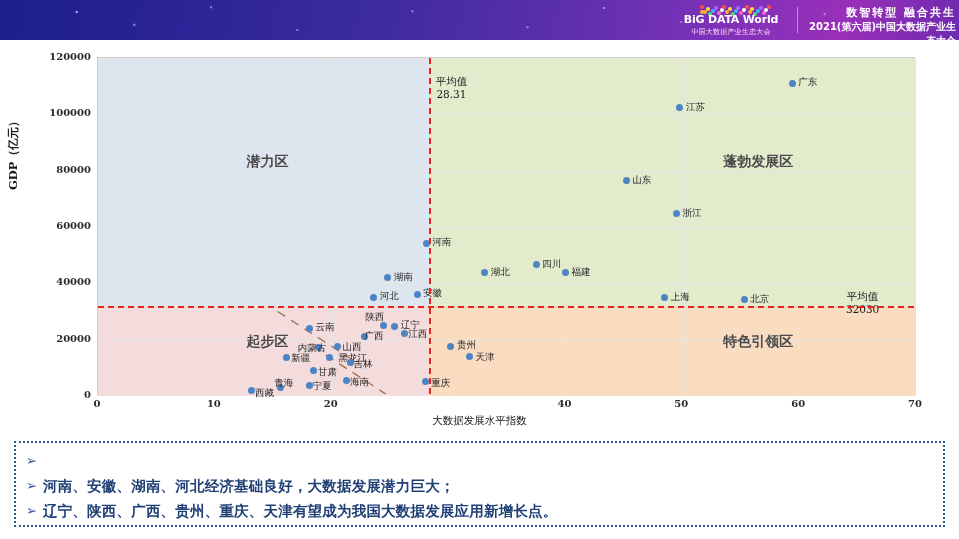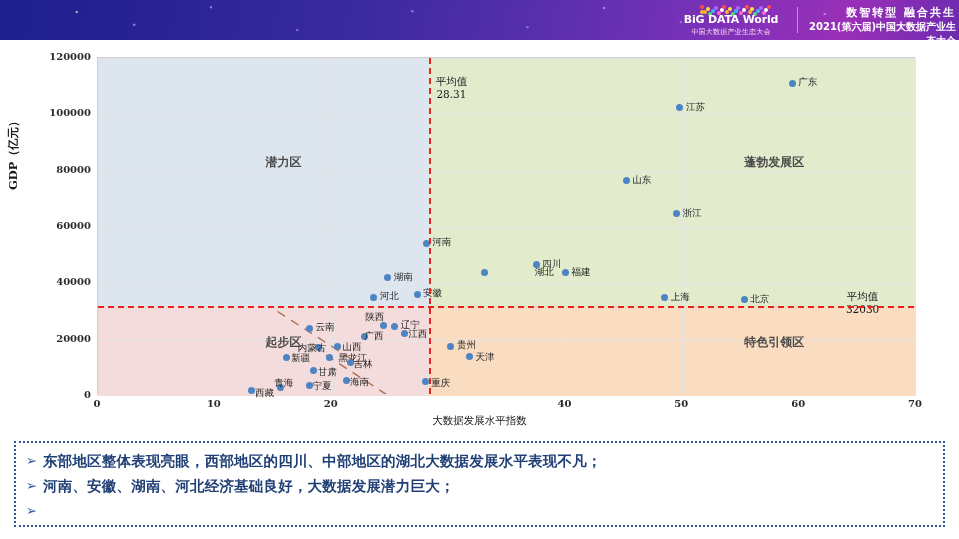--- a/index.html
+++ b/index.html
@@ -92,21 +92,21 @@
     background:#4d84c4;margin-left:-3.5px;margin-top:-3.5px;
   }
   .plabel{
     position:absolute;white-space:nowrap;
     font-family:"DejaVu Serif","Liberation Serif",serif;
     font-size:9.5px;color:#242424;
   }
   .qlabel{
     position:absolute;white-space:nowrap;
     font-family:"DejaVu Serif","Liberation Serif",serif;
-    font-weight:bold;font-size:12px;color:#4a4a4a;margin-left:16px;
+    font-weight:bold;font-size:14px;color:#4a4a4a;
   }
   .annot{
     position:absolute;white-space:nowrap;text-align:center;
     font-family:"DejaVu Serif","Liberation Serif",serif;
     font-size:10.5px;color:#1a1a1a;line-height:13px;
   }
 
   .ytick{
     position:absolute;right:0;width:52px;text-align:right;
     font-family:"DejaVu Serif","Liberation Serif",serif;
@@ -240,21 +240,21 @@
         <div class="plabel" style="left: 587.949px; top: 42.855px;">江苏</div>
         <div class="pt" style="left: 528.194px; top: 122.525px; background: rgb(77, 132, 196);"></div>
         <div class="plabel" style="left: 534.194px; top: 115.525px;">山东</div>
         <div class="pt" style="left: 578.443px; top: 155.762px; background: rgb(77, 132, 196);"></div>
         <div class="plabel" style="left: 584.443px; top: 148.762px;">浙江</div>
         <div class="pt" style="left: 328.369px; top: 185.055px; background: rgb(77, 132, 196);"></div>
         <div class="plabel" style="left: 334.369px; top: 178.055px;">河南</div>
         <div class="pt" style="left: 438.214px; top: 206.743px; background: rgb(77, 132, 196);"></div>
         <div class="plabel" style="left: 444.214px; top: 199.743px;">四川</div>
         <div class="pt" style="left: 386.797px; top: 214.912px; background: rgb(77, 132, 196);"></div>
-        <div class="plabel" style="left: 392.797px; top: 207.912px; margin-left: 44px;">湖北</div>
+        <div class="plabel" style="left: 392.797px; top: 207.912px;">湖北</div>
         <div class="pt" style="left: 467.429px; top: 214.912px; background: rgb(77, 132, 196);"></div>
         <div class="plabel" style="left: 473.429px; top: 207.912px;">福建</div>
         <div class="pt" style="left: 289.806px; top: 219.982px; background: rgb(77, 132, 196);"></div>
         <div class="plabel" style="left: 295.806px; top: 212.982px;">湖南</div>
         <div class="pt" style="left: 566.757px; top: 239.98px; background: rgb(77, 132, 196);"></div>
         <div class="plabel" style="left: 572.757px; top: 232.98px;">上海</div>
         <div class="pt" style="left: 646.22px; top: 241.952px; background: rgb(77, 132, 196);"></div>
         <div class="plabel" style="left: 652.22px; top: 234.952px;">北京</div>
         <div class="pt" style="left: 319.02px; top: 236.037px; background: rgb(77, 132, 196);"></div>
         <div class="plabel" style="left: 325.02px; top: 229.037px;">安徽</div>
@@ -327,22 +327,22 @@
       <div class="xtick" style="left: 584.286px;">50</div>
       <div class="xtick" style="left: 701.143px;">60</div>
       <div class="xtick" style="left: 818px;">70</div>
     </div>
   <div class="xlabel">大数据发展水平指数</div>
 </div>
 
 <div class="notes">
   <div class="note-row">
     <span class="note-arrow">➢</span>
-    <span class="note-text">东部地区整体表现亮眼，西部地区的四川、中部地区的湖北大数据发展水平表现不凡；</span>
   </div>
   <div class="note-row">
     <span class="note-arrow">➢</span>
     <span class="note-text">河南、安徽、湖南、河北经济基础良好，大数据发展潜力巨大；</span>
   </div>
   <div class="note-row">
     <span class="note-arrow">➢</span>
+    <span class="note-text">辽宁、陕西、广西、贵州、重庆、天津有望成为我国大数据发展应用新增长点。</span>
   </div>
 </div>
 
 </body></html>

